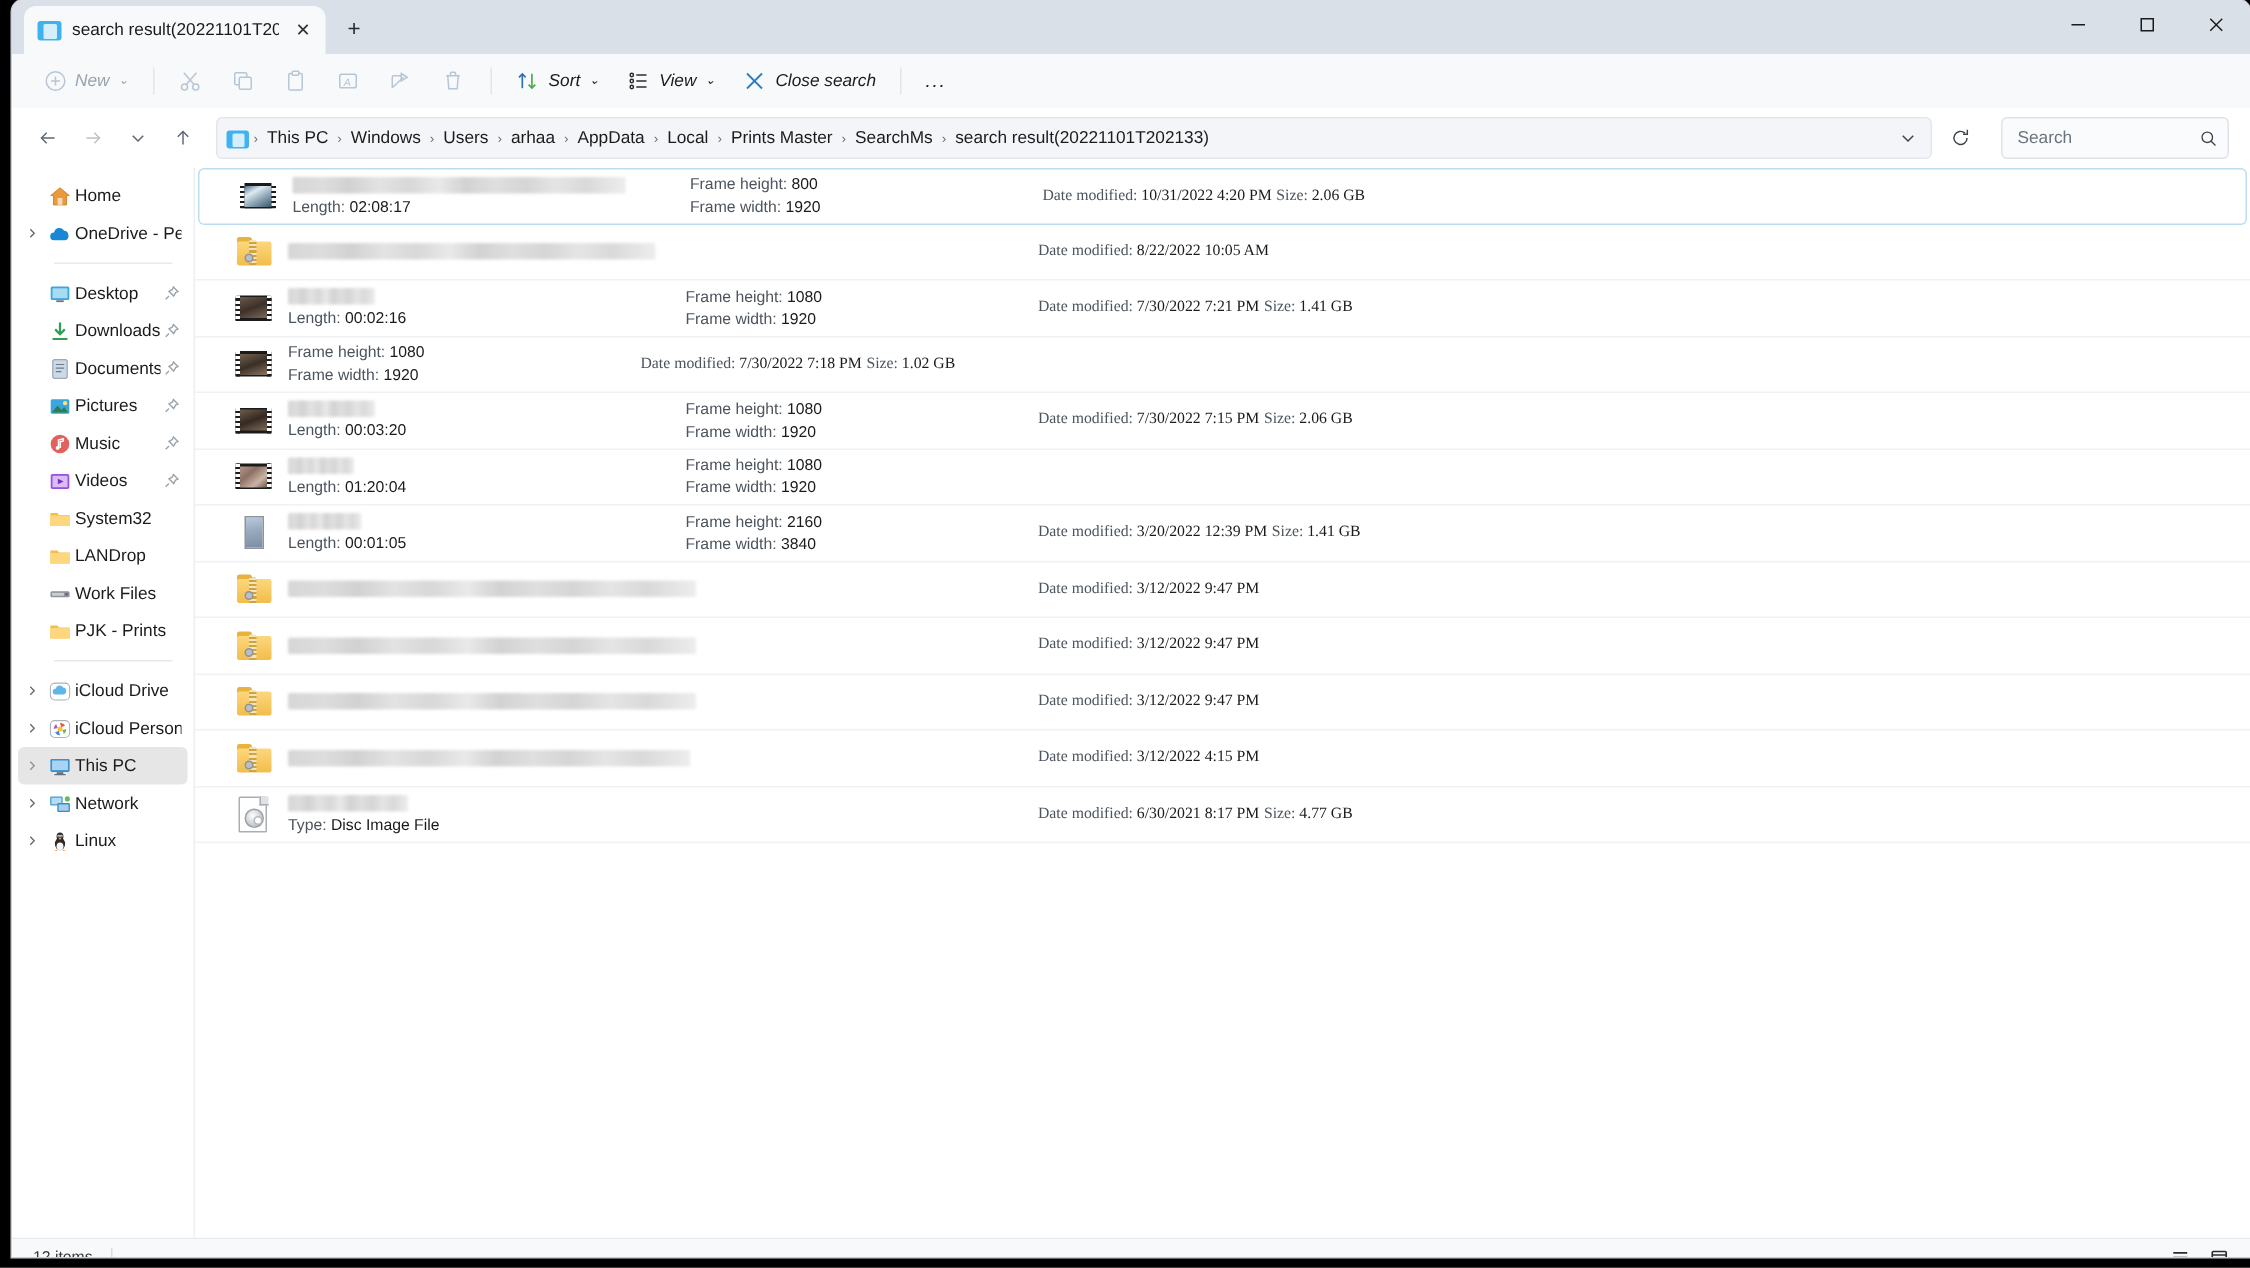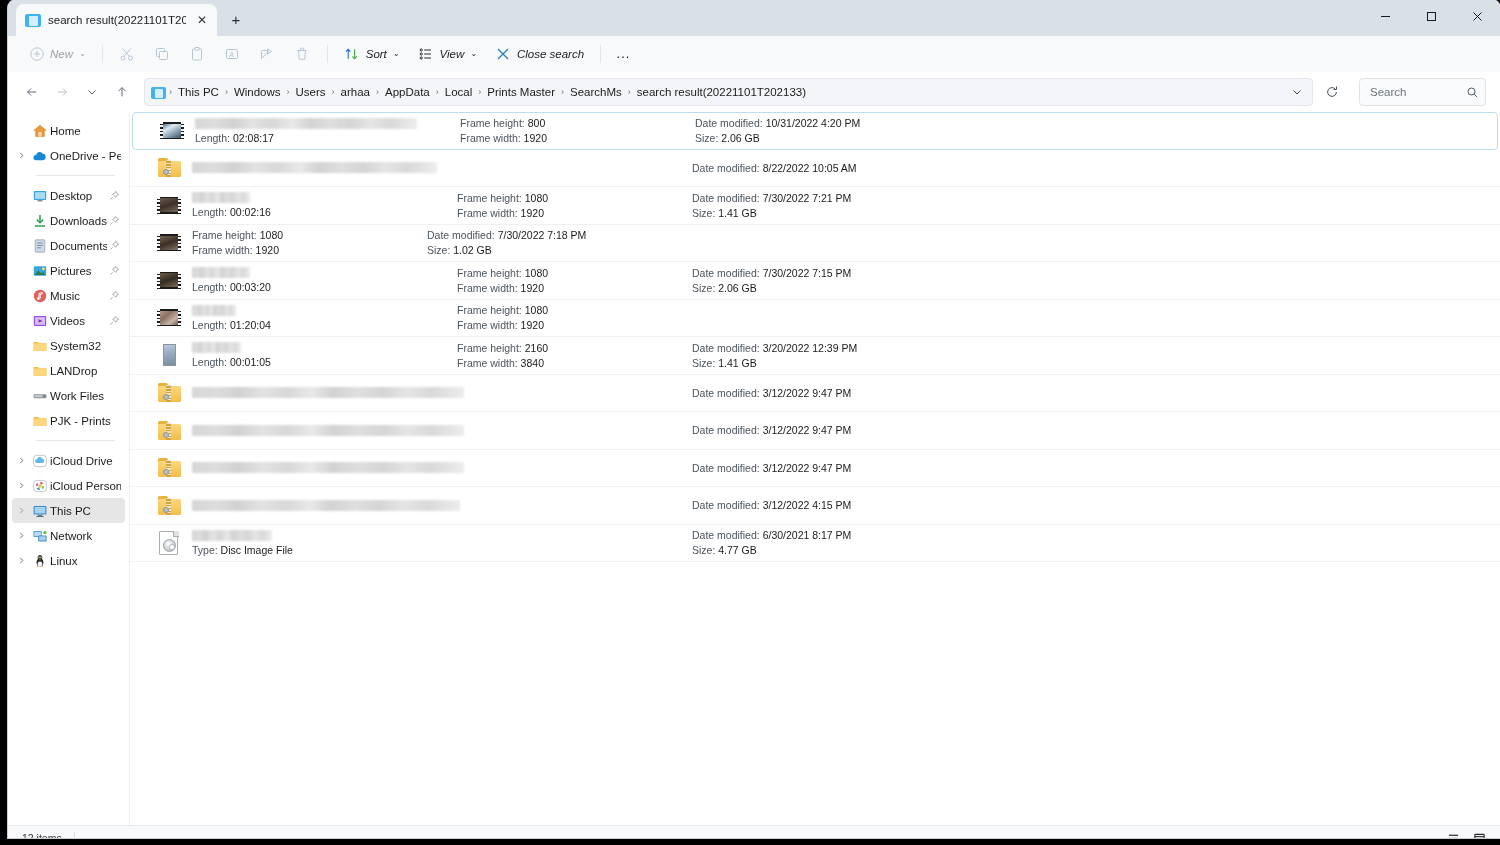--- a/index.html
+++ b/index.html
@@ -176,21 +176,21 @@
     flex: none;
   }
   .refresh-btn {
     width: 30px; height: 28px;
     display: flex; align-items: center; justify-content: center;
     color: #3c444d;
     flex: none;
     margin-left: 2px;
   }
   .searchbox {
-    width: 127px;
+    width: 152px;
     height: 28px;
     margin-left: 10px;
     background: #fafbfc;
     border: 1px solid #dfe3e7;
     border-radius: 4px;
     display: flex;
     align-items: center;
     padding: 0 6px 0 10px;
     flex: none;
   }
@@ -298,23 +298,24 @@
     width: 235px;
     flex: none;
     display: flex;
     flex-direction: column;
     justify-content: space-between;
     gap: 3px;
   }
   .col-right {
     flex: 1;
     display: flex;
-    flex-direction: column;
+    flex-direction: row;
     justify-content: flex-start;
     gap: 3px;
+    font-family: Liberation Serif, serif;
   }
   .meta {
     font-size: 10.5px;
     color: #4c545d;
     white-space: nowrap;
     line-height: 12px;
   }
   .meta b { color: #1b1b1b; font-weight: 400; }
   .redact {
     height: 11px;

